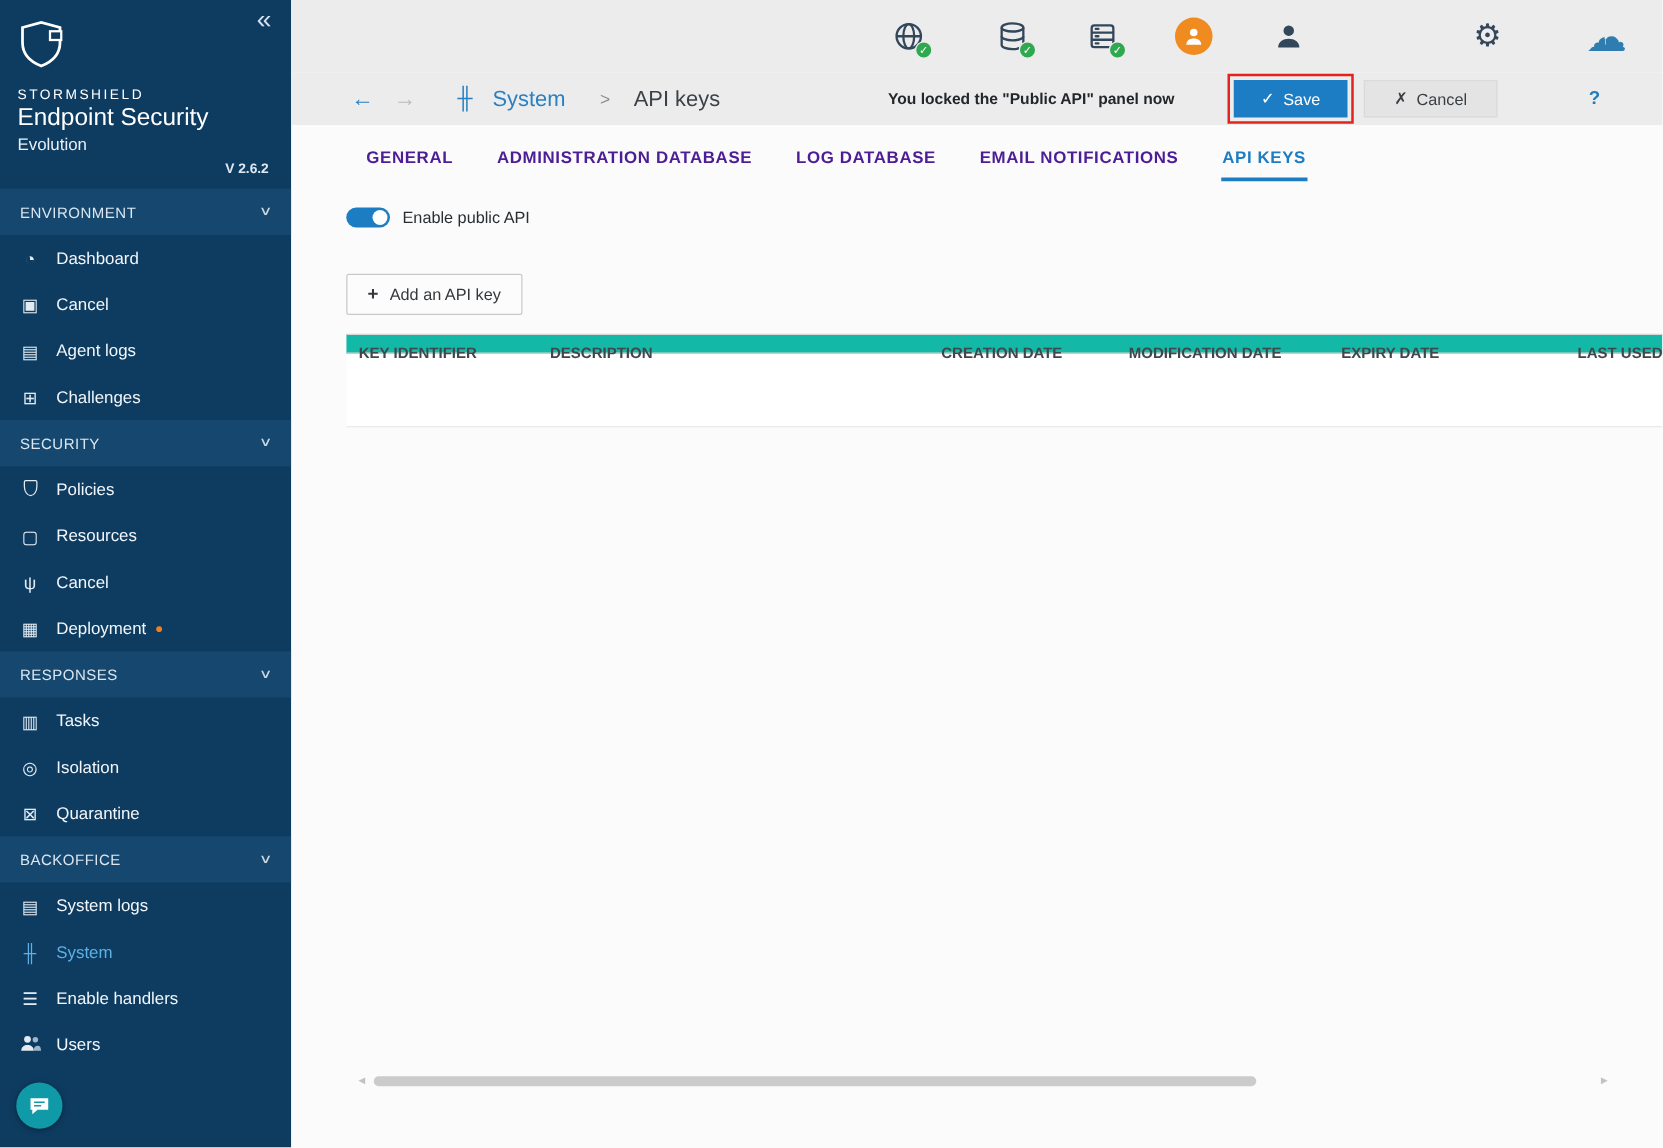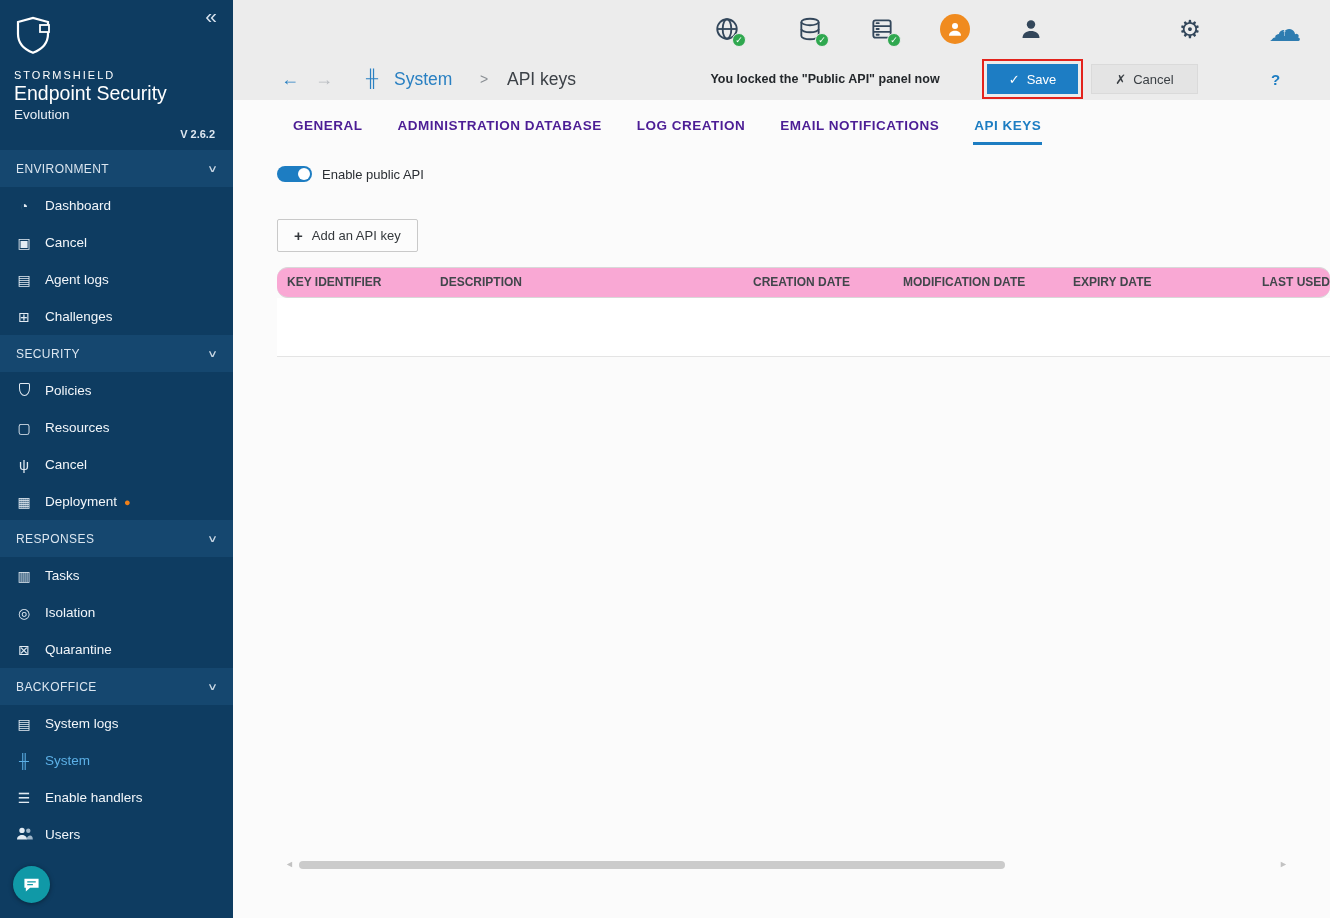--- a/index.html
+++ b/index.html
@@ -59,32 +59,32 @@
   .cancel-btn { position:absolute; left:858px; top:6px; width:107px; height:30px; background:#e4e4e4; color:#3a3f44;
                 font-size:13px; display:flex; align-items:center; justify-content:center; gap:7px;
                 border:1px solid #dadada; cursor:pointer; font-family:inherit; }
   .help { left:1038px; color:#1d7dc2; font-weight:700; font-size:15px; cursor:pointer; }
 
   .tabs { display:flex; gap:33px; margin:12px 0 0 59px; }
   .tab { font-size:13.5px; font-weight:700; color:#4c1d95; letter-spacing:.5px; padding:6px 1px 9px 1px; cursor:pointer; border-bottom:3px solid transparent; }
   .tab.active { color:#1d7dc2; border-bottom-color:#1d7dc2; }
 
   .content { padding-left:44px; }
-  .toggle-row { display:flex; align-items:center; gap:10px; margin-top:21px; }
+  .toggle-row { display:flex; align-items:flex-start; gap:10px; margin-top:21px; }
   .switch { width:35px; height:16px; border-radius:9px; background:#1d7dc2; position:relative; cursor:pointer; flex:none; }
   .knob { position:absolute; right:2px; top:2px; width:12px; height:12px; border-radius:50%; background:#fff; }
   .toggle-label { font-size:13px; color:#2a2e33; }
 
   .add-btn { margin-top:37px; display:inline-flex; align-items:center; gap:9px; padding:8px 16px;
              background:#fcfcfc; border:1px solid #c9c9c9; border-radius:2px; font-size:13px; color:#34383c;
              cursor:pointer; font-family:inherit; }
   .add-plus { font-size:15px; font-weight:700; color:#34383c; line-height:1; }
 
   .table-wrap { margin-top:15px; width:1053px; overflow:hidden; }
-  .thead { position:relative; height:31px; background:#f9a8d4; border-top:1px solid #d8d8d8; border-bottom:1px solid #d8d8d8;border-radius:11px; }
+  .thead { position:relative; height:16px; background:#14b8a6; border-top:1px solid #d8d8d8; border-bottom:1px solid #d8d8d8; }
   .th { position:absolute; top:0; line-height:29px; font-size:12px; font-weight:700; color:#41464b; white-space:nowrap; cursor:pointer; }
   .tbody { height:59px; background:#fff; border-bottom:1px solid #e4e4e4; }
 
   .hs-arrow { position:absolute; top:859px; font-size:9px; color:#c2c2c2; cursor:pointer; }
   .hs-left { left:52px; } .hs-right { left:1046px; }
   .hs-thumb { position:absolute; top:861px; left:66px; width:706px; height:8px; border-radius:4px; background:#cbcbcb; cursor:grab; }
 </style>
 </head>
 <body>
 
@@ -267,21 +267,21 @@
       <button class="cancel-btn">
         <span>✗</span>
         <span>Cancel</span>
       </button>
       <span class="ab help">?</span>
     </div>
 
     <div class="tabs">
       <div class="tab">GENERAL</div>
       <div class="tab">ADMINISTRATION DATABASE</div>
-      <div class="tab">LOG CREATION</div>
+      <div class="tab">LOG DATABASE</div>
       <div class="tab">EMAIL NOTIFICATIONS</div>
       <div class="tab active">API KEYS</div>
     </div>
 
     <div class="content">
       <div class="toggle-row">
         <span class="switch">
           <span class="knob"></span>
         </span>
         <span class="toggle-label">Enable public API</span>

